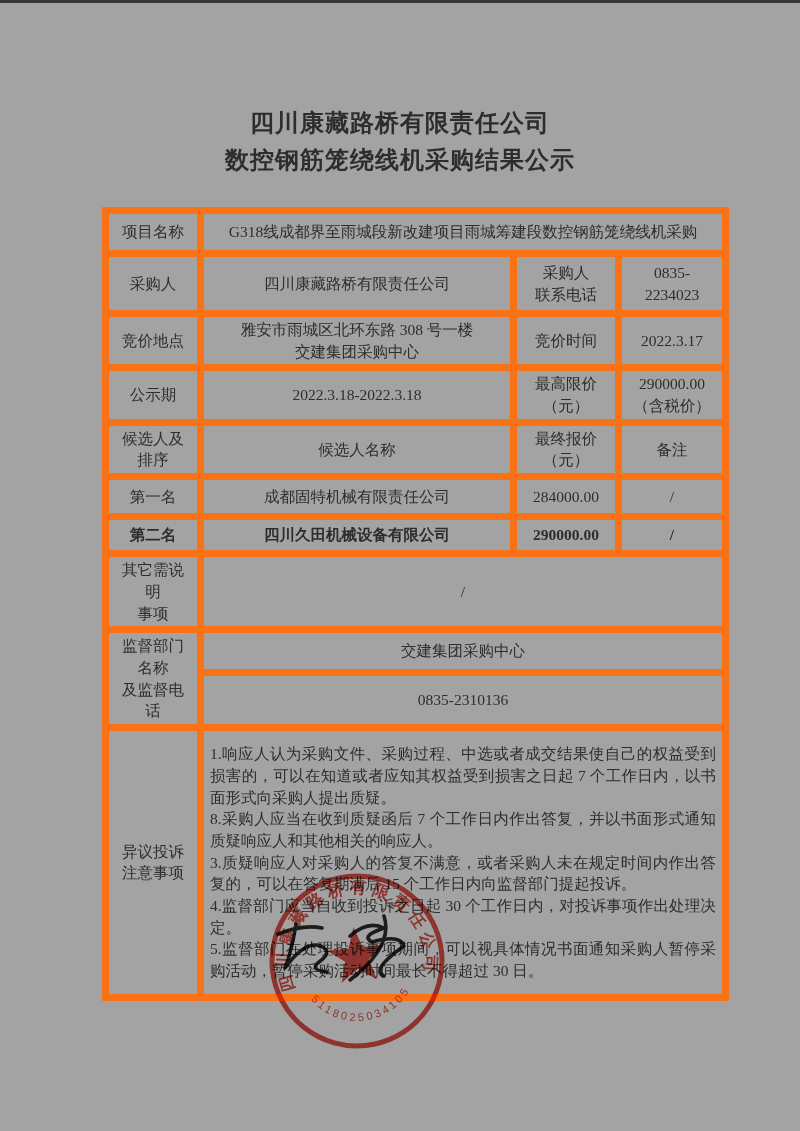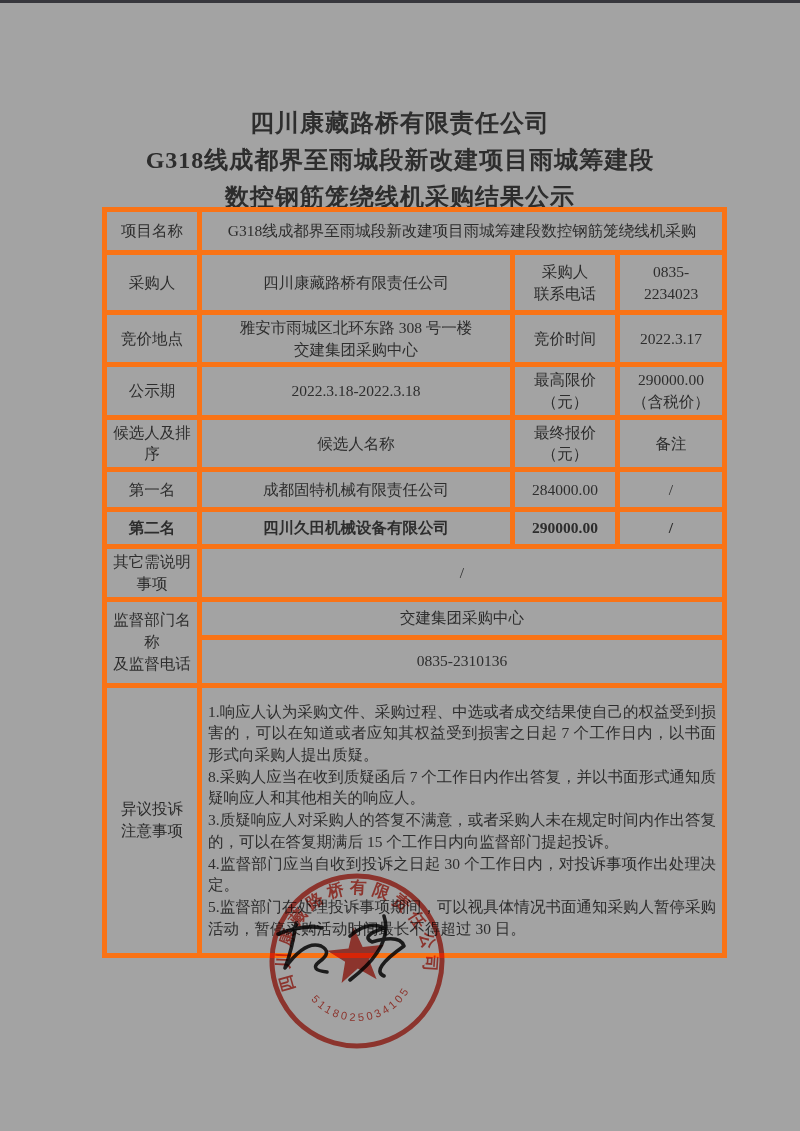--- a/index.html
+++ b/index.html
@@ -21,21 +21,21 @@
   }
   .titles div{
     font-size:24px;font-weight:bold;line-height:37px;
     letter-spacing:1px;
   }
   table.doc{
     position:absolute;left:102px;top:207px;width:620px;
     border-collapse:collapse;table-layout:fixed;
   }
   table.doc td{
-    border:5px solid #f97316;
+    border:7px solid #f97316;
     font-size:15.5px;
     text-align:center;vertical-align:middle;
     padding:2px 6px;
     line-height:1.4;
     color:#2d2d2d;
   }
   .pre{white-space:pre-line;}
   tr.r1{height:43px;} tr.r2{height:60px;} tr.r3{height:43px;}
   tr.r4{height:41px;} tr.r5{height:46px;} tr.r6{height:40px;}
   tr.r7{height:37px;font-weight:bold;} tr.r8{height:45px;}
@@ -67,21 +67,20 @@
   }
 </style>
 </head>
 <body>
 
 <div class="page">
   <div class="top-edge"></div>
 
   <div class="titles">
     <div>四川康藏路桥有限责任公司</div>
-    <div>G318线成都界至雨城段新改建项目雨城筹建段</div>
     <div>数控钢筋笼绕线机采购结果公示</div>
   </div>
 
   <table class="doc">
     <colgroup>
         <col style="width:95px">
         <col style="width:313px">
         <col style="width:105px">
         <col style="width:107px">
       </colgroup>

